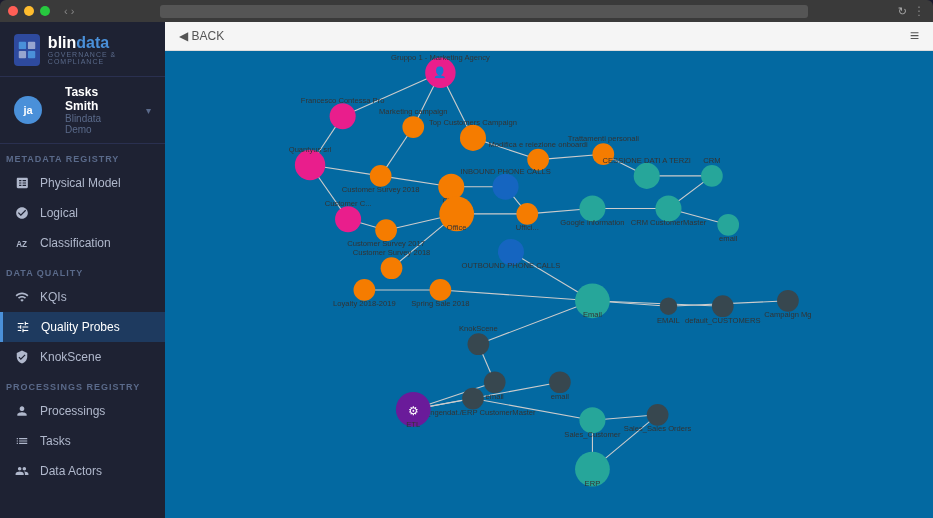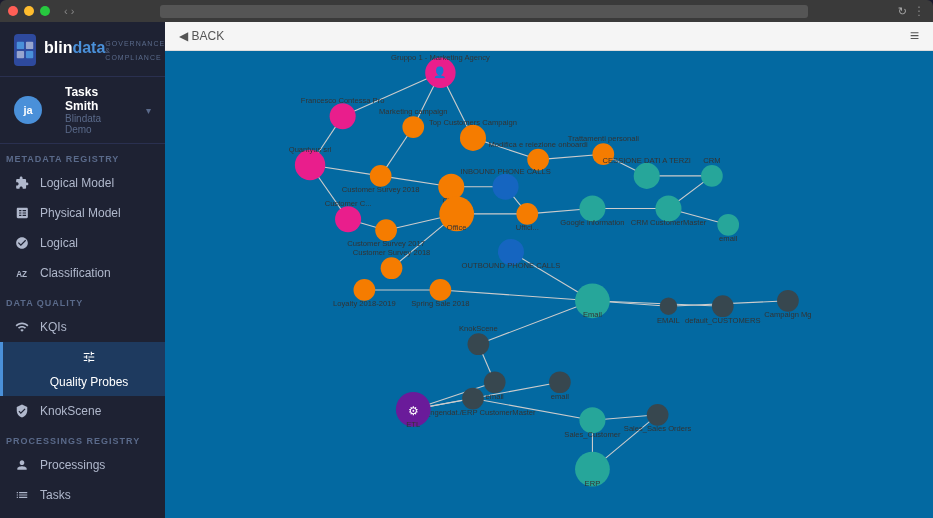--- a/index.html
+++ b/index.html
@@ -67,21 +67,21 @@
     .logo-icon {
       width: 32px;
       height: 32px;
       background: #2e4a9e;
       border-radius: 4px;
       display: flex;
       align-items: center;
       justify-content: center;
     }
     .logo-icon svg { width: 22px; height: 22px; }
-    .logo-text-block { display: flex; flex-direction: row; }
+    .logo-text-block { display: flex; flex-direction: column; }
     .logo-title { color: #fff; font-size: 16px; font-weight: 700; line-height: 1; }
     .logo-title span { color: #4a90d9; }
     .logo-subtitle { color: #5a6a8a; font-size: 7px; letter-spacing: 1px; text-transform: uppercase; }
 
     .user-section {
       padding: 8px 14px;
       display: flex;
       align-items: center;
       gap: 23px;
       border-bottom: 1px solid #2a3050;
@@ -111,21 +111,21 @@
     .nav-item {
       display: flex;
       align-items: center;
       gap: 10px;
       padding: 7px 14px;
       cursor: pointer;
       color: #b0b8cc;
       font-size: 12px;
       transition: background 0.15s;
     }
-    .nav-item.highlighted { background: #1e3a5f; color: #fff; border-left: 3px solid #4a90d9; padding-left: 24px; flex-direction: column; }
+    .nav-item.highlighted { background: #1e3a5f; color: #fff; border-left: 3px solid #4a90d9; padding-left: 12px; }
 
     .nav-icon {
       width: 16px; height: 16px;
       display: flex; align-items: center; justify-content: center;
       flex-shrink: 0;
     }
     .nav-icon svg { width: 14px; height: 14px; }
 
     
     .main-content {
@@ -218,28 +218,20 @@
       <div class="user-avatar">ja</div>
       <div class="user-info">
         <div class="user-name">Tasks Smith</div>
         <div class="user-demo">Blindata Demo</div>
       </div>
       <span class="user-chevron">▾</span>
     </div>
 
     <div class="nav-section-label">METADATA REGISTRY</div>
 
-    <div class="nav-item">
-      <span class="nav-icon">
-        <svg viewBox="0 0 24 24" fill="currentColor">
-            <path d="M20.5 11H19V7c0-1.1-.9-2-2-2h-4V3.5C13 2.1 11.9 1 10.5 1S8 2.1 8 3.5V5H4c-1.1 0-1.99.9-1.99 2v3.8H3.5c1.49 0 2.7 1.21 2.7 2.7s-1.21 2.7-2.7 2.7H2V20c0 1.1.9 2 2 2h3.8v-1.5c0-1.49 1.21-2.7 2.7-2.7s2.7 1.21 2.7 2.7V22H17c1.1 0 2-.9 2-2v-4h1.5c1.4 0 2.5-1.1 2.5-2.5S21.9 11 20.5 11z"></path>
-          </svg>
-      </span>
-      <span>Logical Model</span>
-    </div>
 
     <div class="nav-item">
       <span class="nav-icon">
         <svg viewBox="0 0 24 24" fill="currentColor">
             <path d="M20 3H5c-1.1 0-2 .9-2 2v14c0 1.1.9 2 2 2h15c1.1 0 2-.9 2-2V5c0-1.1-.9-2-2-2zm-9 14H7v-2h4v2zm0-4H7v-2h4v2zm0-4H7V7h4v2zm8 8h-6v-2h6v2zm0-4h-6v-2h6v2zm0-4h-6V7h6v2z"></path>
           </svg>
       </span>
       <span>Physical Model</span>
     </div>
 

